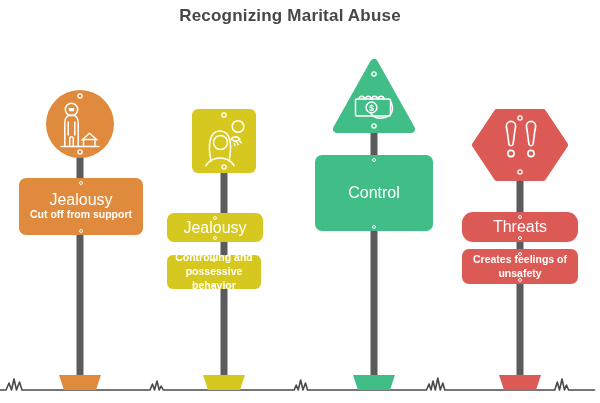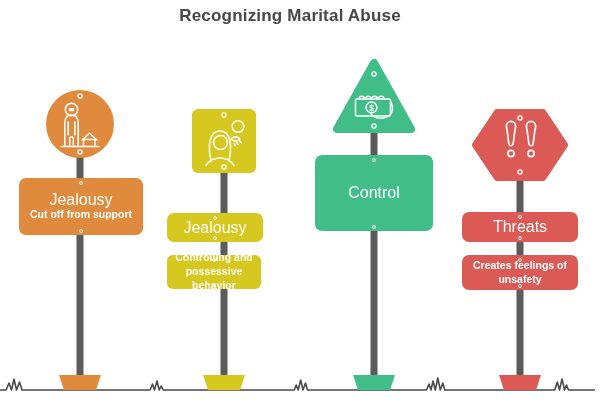--- a/index.html
+++ b/index.html
@@ -24,22 +24,22 @@
     position:absolute;left:50%;transform:translateX(-50%);
     width:4px;height:4px;border-radius:50%;
     border:1.4px solid rgba(255,255,255,.95);box-sizing:border-box;
   }
   .screw-t{top:2.5px;} .screw-b{bottom:2.5px;}
   
   #box-isolation     {left:19px; top:178px;width:124px;height:57px;background:var(--orange);}
   #box-jealousy      {left:167px;top:213px;width:96px;height:29px;background:var(--yellow);}
   #box-jealousy-sub  {left:167px;top:255px;width:94px;height:34px;background:var(--yellow);border-radius:6px;}
   #box-control       {left:315px;top:155px;width:118px;height:76px;background:var(--green);}
-  #box-threats       {left:462px;top:212px;width:116px;height:30px;background:var(--red);}
-  #box-threats-sub   {left:462px;top:255px;width:116px;height:35px;background:var(--red);}
+  #box-threats       {left:462px;top:212px;width:116px;height:30px;background:var(--red);border-radius:11px;}
+  #box-threats-sub   {left:462px;top:249px;width:116px;height:35px;background:var(--red);}
   #box-control .box-sub{margin-top:4px;}
   #box-jealousy-sub .box-sub,#box-threats-sub .box-sub{margin-top:0;}
 </style>
 </head>
 <body>
 
 <div id="stage">
 
   <div id="heading">Recognizing Marital Abuse</div>
 

